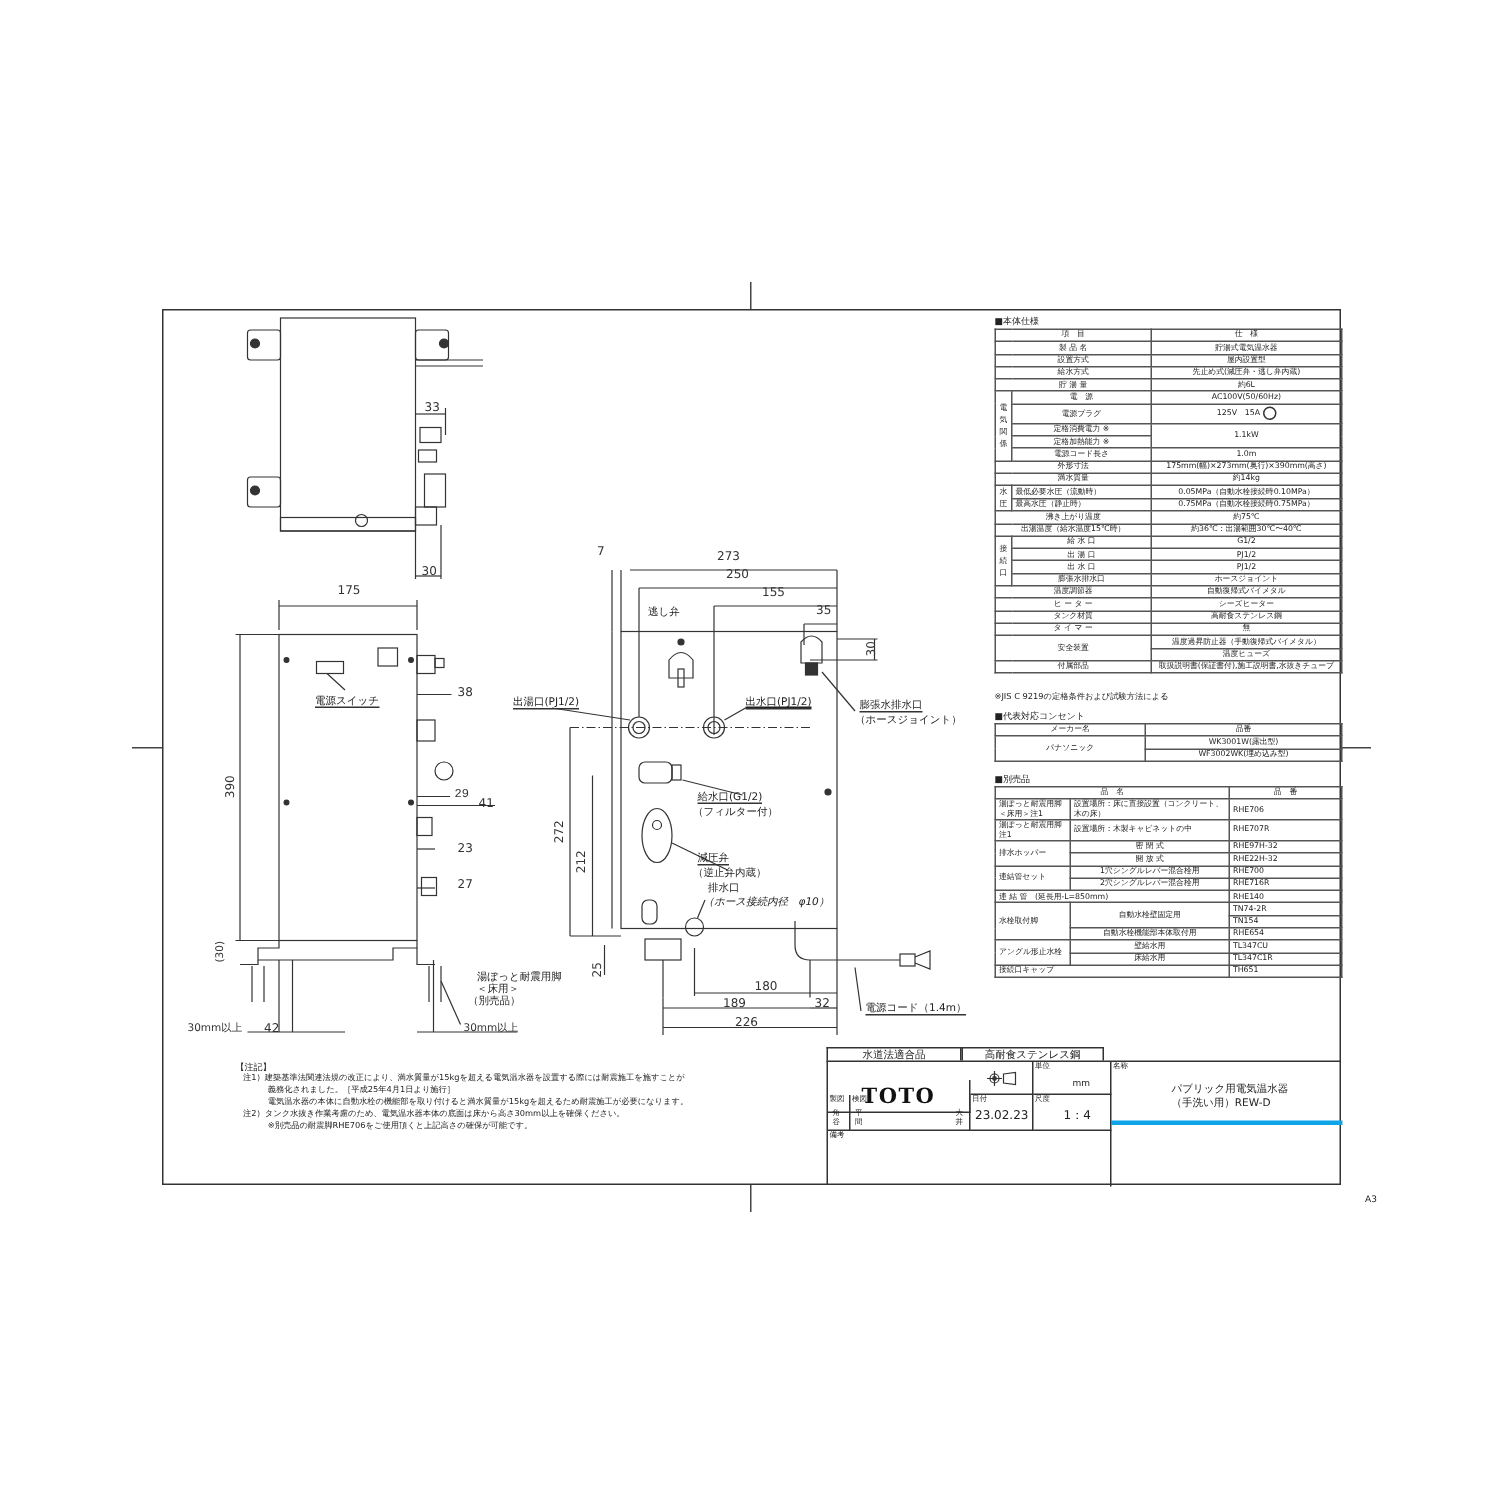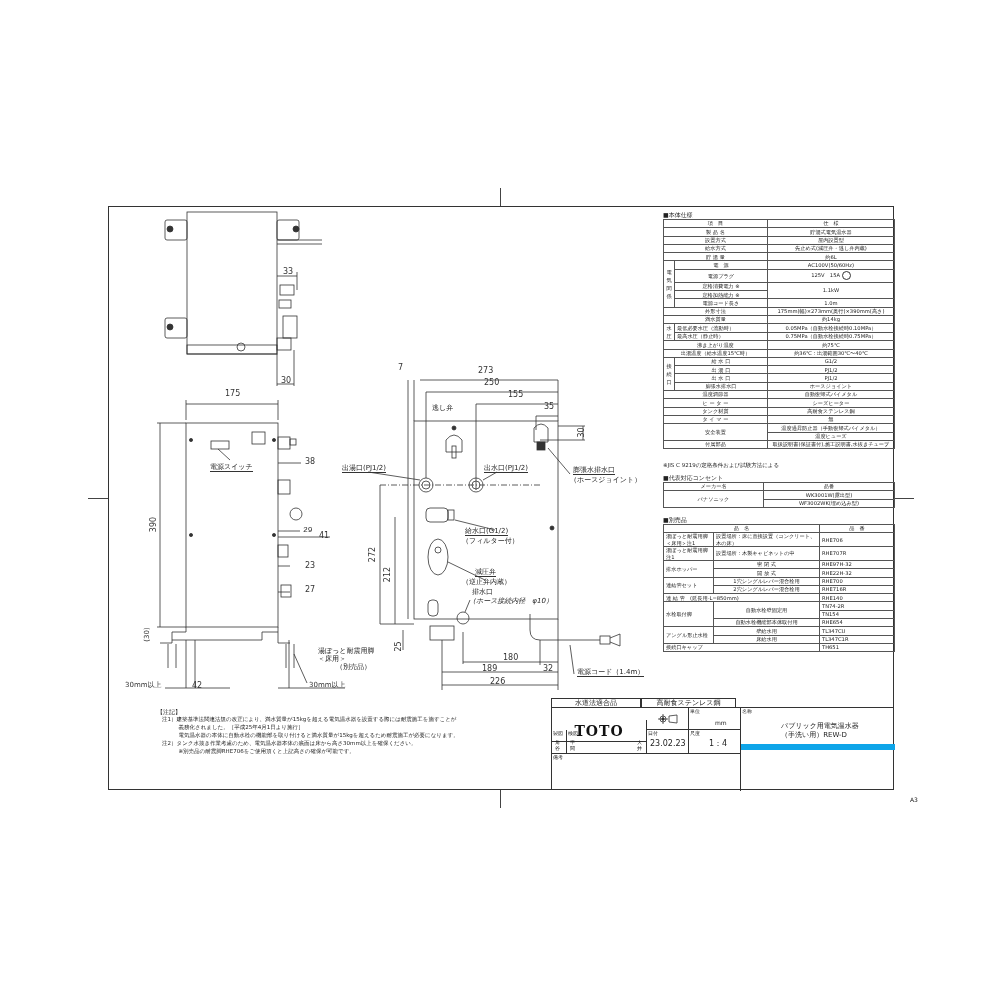--- a/index.html
+++ b/index.html
@@ -166,50 +166,50 @@
 <div class="dim" style="left:281px;top:376px;">30</div>
 
 <div class="dim" style="left:225px;top:389px;">175</div>
 <div class="dim" style="left:146px;top:520px;transform:rotate(-90deg);">390</div>
 <div class="dim" style="left:305px;top:457px;">38</div>
 <div class="dim" style="left:303px;top:525px;font-family:Liberation Mono, monospace;">29</div>
 <div class="dim" style="left:319px;top:531px;">41</div>
 <div class="dim" style="left:305px;top:561px;">23</div>
 <div class="dim" style="left:305px;top:585px;">27</div>
 <div class="dim" style="left:140px;top:630px;font-size:7px;transform:rotate(-90deg);">(30)</div>
-<div class="dim" style="left:192px;top:681px;">42</div>
+<div class="dim" style="left:176px;top:681px;">42</div>
 <div class="dim" style="left:125px;top:681px;font-size:7px;">30mm以上</div>
 <div class="dim" style="left:309px;top:681px;font-size:7px;">30mm以上</div>
 <div class="lbl ul" style="left:210px;top:463px;">電源スイッチ</div>
 <div class="lbl" style="left:318px;top:647px;">湯ぽっと耐震用脚</div>
 <div class="lbl" style="left:318px;top:655px;">＜床用＞</div>
-<div class="lbl" style="left:336px;top:663px;">（別売品）</div>
+<div class="lbl" style="left:312px;top:663px;">（別売品）</div>
 
 <div class="dim" style="left:398px;top:363px;">7</div>
 <div class="dim" style="left:478px;top:366px;">273</div>
 <div class="dim" style="left:484px;top:378px;">250</div>
 <div class="dim" style="left:508px;top:390px;">155</div>
 <div class="dim" style="left:544px;top:402px;">35</div>
 <div class="dim" style="left:576px;top:428px;transform:rotate(-90deg);">30</div>
 <div class="dim" style="left:365px;top:550px;transform:rotate(-90deg);">272</div>
 <div class="dim" style="left:380px;top:570px;transform:rotate(-90deg);">212</div>
 <div class="dim" style="left:393px;top:642px;transform:rotate(-90deg);">25</div>
 <div class="dim" style="left:503px;top:653px;">180</div>
 <div class="dim" style="left:482px;top:664px;">189</div>
 <div class="dim" style="left:543px;top:664px;">32</div>
 <div class="dim" style="left:490px;top:677px;">226</div>
 
 <div class="lbl" style="left:432px;top:404px;">逃し弁</div>
 <div class="lbl ul" style="left:342px;top:464px;">出湯口(PJ1/2)</div>
-<div class="lbl ul" style="left:484px;top:464px;">出水口(PJ1/2)</div>
+<div class="lbl ul" style="left:497px;top:464px;text-decoration:underline;">出水口(PJ1/2)</div>
 <div class="lbl ul" style="left:573px;top:466px;">膨張水排水口</div>
 <div class="lbl" style="left:570px;top:476px;">（ホースジョイント）</div>
 <div class="lbl ul" style="left:465px;top:527px;">給水口(G1/2)</div>
 <div class="lbl" style="left:462px;top:537px;">（フィルター付）</div>
-<div class="lbl ul" style="left:465px;top:568px;margin-left:10px;">減圧弁</div>
+<div class="lbl ul" style="left:465px;top:568px;">減圧弁</div>
 <div class="lbl" style="left:462px;top:578px;">（逆止弁内蔵）</div>
 <div class="lbl" style="left:472px;top:588px;">排水口</div>
 <div class="lbl" style="left:469px;top:597px;font-style:italic;">（ホース接続内径　φ10）</div>
 <div class="lbl ul" style="left:577px;top:668px;">電源コード（1.4m）</div>
 
 <div class="sect" style="left:663px;top:211px;">■本体仕様</div>
 <table class="spec" style="left:663px;top:219px;width:232px;">
   <tbody>
       <tr>
     <td colspan="2" style="width:95px;">項　目</td>
@@ -431,21 +431,21 @@
           <line x1="11" y1="11" x2="21" y2="11"></line>
           <line x1="16" y1="6" x2="16" y2="16"></line>
           <path d="M22 8 L30 7 L30 15 L22 14 Z"></path>
         </g>
       </svg>
   </div>
   <div class="abs" style="left:137px;top:0;width:52px;height:22px;border-right:1px solid #333;border-bottom:1px solid #333;box-sizing:border-box;">
     <div class="tiny" style="left:1px;top:0;">単位</div>
     <div class="tiny" style="left:26px;top:12px;font-size:6px;">mm</div>
   </div>
-  <div class="abs" style="left:189px;top:0;width:154px;height:42px;border-bottom:6px solid #0ea5e9;box-sizing:border-box;">
+  <div class="abs" style="left:189px;top:0;width:154px;height:42px;border-bottom:3px solid #0ea5e9;box-sizing:border-box;">
     <div class="tiny" style="left:1px;top:0;">名称</div>
     <div class="lbl" style="left:40px;top:14px;">パブリック用電気温水器</div>
     <div class="lbl" style="left:40px;top:23px;">（手洗い用）REW-D</div>
   </div>
 
   <div class="abs" style="left:0;top:22px;width:15px;height:24px;border-right:1px solid #333;border-bottom:1px solid #333;box-sizing:border-box;">
     <div class="tiny" style="left:1px;top:0;">製図</div>
     <div class="tiny" style="left:3px;top:9px;width:6px;white-space:normal;line-height:6px;">角谷</div>
   </div>
   <div class="abs" style="left:15px;top:22px;width:80px;height:24px;border-right:1px solid #333;border-bottom:1px solid #333;box-sizing:border-box;">

